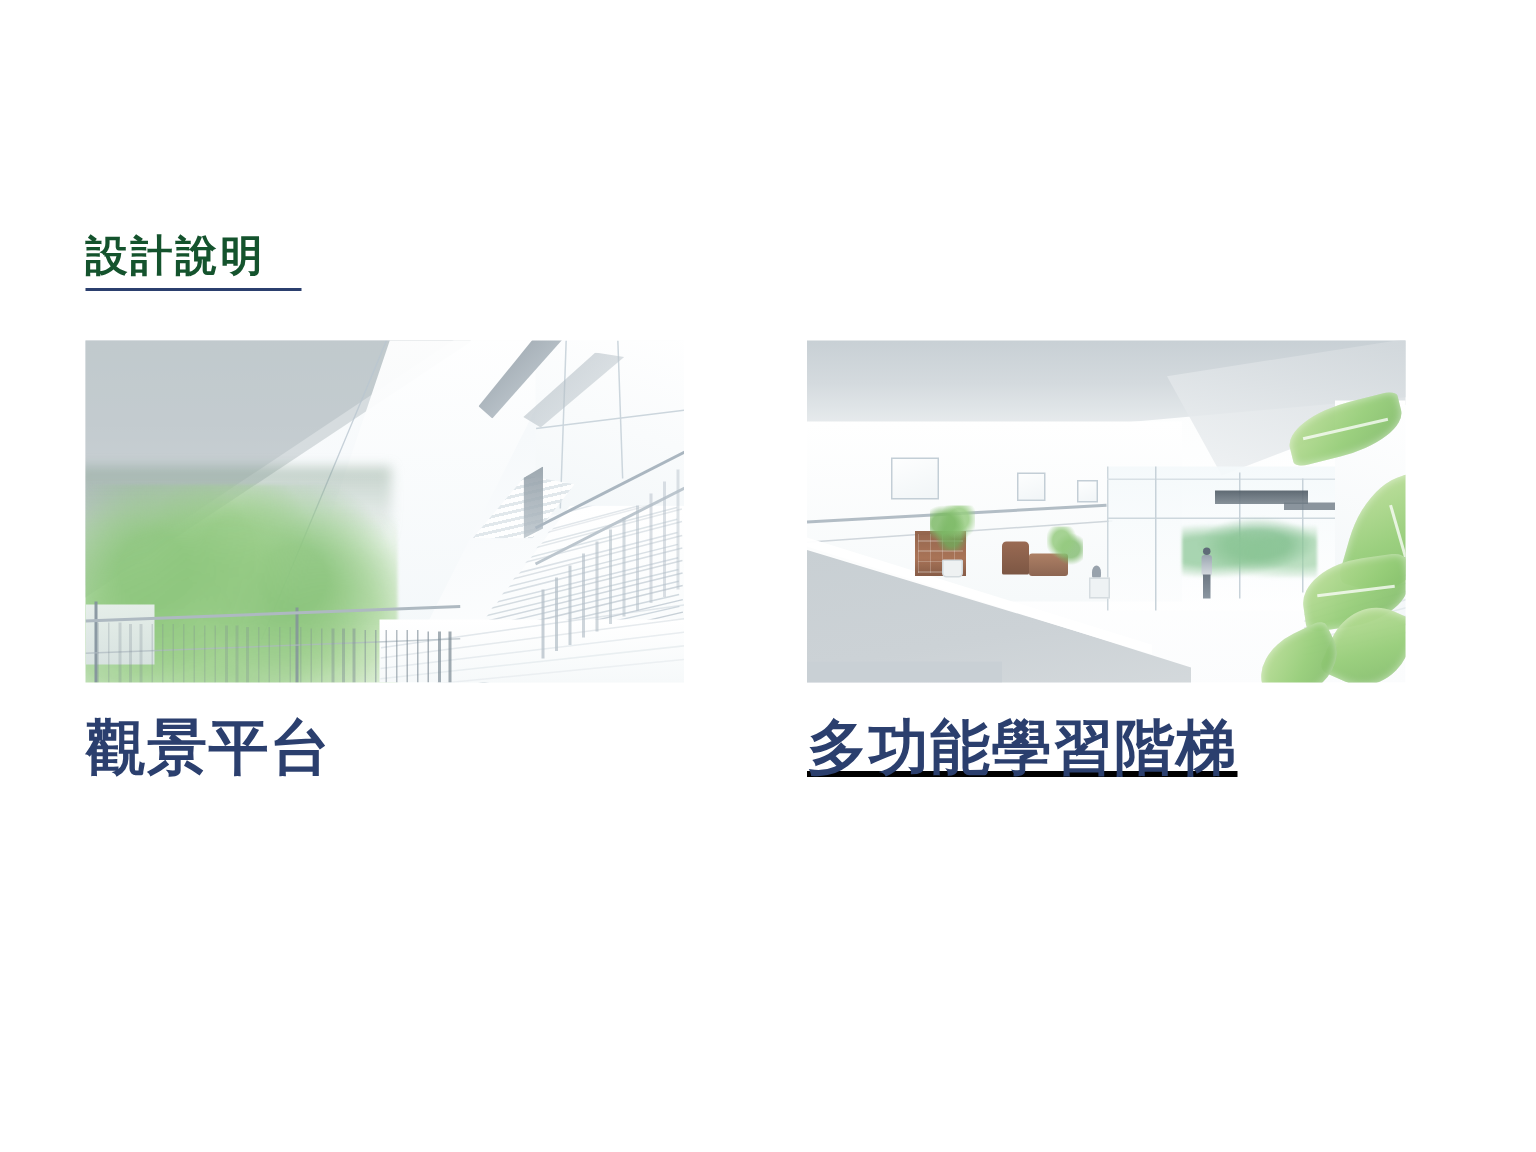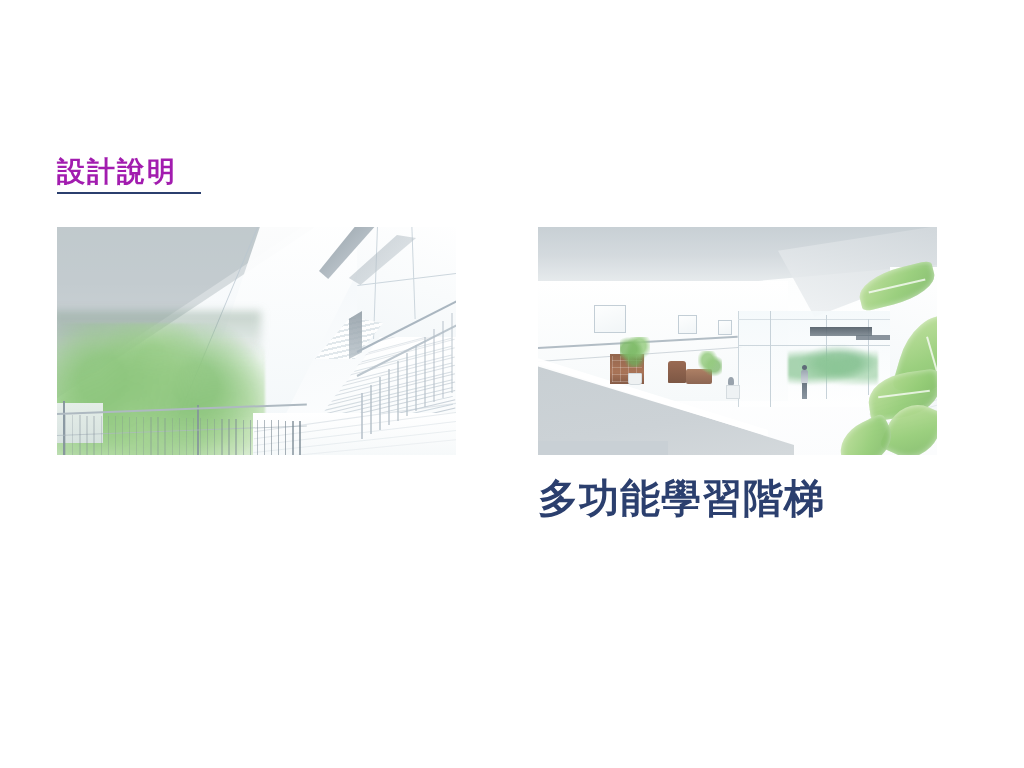--- a/index.html
+++ b/index.html
@@ -24,21 +24,21 @@
   }
 
   
   .section-title {
     position: absolute;
     left: 57px;
     top: 155px;
     font-size: 28px;
     font-weight: bold;
     letter-spacing: 2px;
-    color: #a21caf;
+    color: #14532d;
     line-height: 1.2;
     padding-bottom: 6px;
     white-space: nowrap;
   }
   .section-title-rule {
     position: absolute;
     left: 57px;
     top: 192px;
     width: 144px;
     height: 2px;
@@ -52,21 +52,21 @@
     top: 227px;
     width: 1024px;
     height: 400px;
   }
   .column {
     position: absolute;
     top: 0;
     width: 399px;
   }
   .column.left  { left: 57px;  }
-  .column.right { left: 538px; }
+  .column.right { left: 538px; text-decoration: underline; }
 
   
   .render {
     position: relative;
     width: 399px;
     height: 228px;
     overflow: hidden;
     background: #ffffff;
   }
 
@@ -677,20 +677,21 @@
             <div class="bal" style="left: 199.7px; height: 35.14px; opacity: 0.61;"></div>
             <div class="bal" style="left: 206.8px; height: 34.96px; opacity: 0.65;"></div>
             <div class="bal" style="left: 213.9px; height: 34.78px; opacity: 0.69;"></div>
             <div class="bal" style="left: 221px; height: 34.6px; opacity: 0.72;"></div>
             <div class="bal" style="left: 228.1px; height: 34.42px; opacity: 0.76;"></div>
             <div class="bal" style="left: 235.2px; height: 34.24px; opacity: 0.79;"></div>
             <div class="bal" style="left: 242.3px; height: 34.06px; opacity: 0.82;"></div>
           </div>
       </div>
 
+      <div class="caption-head">觀景平台</div>
     </div>
 
     <div class="column right">
 
       <div class="render">
         <div class="r2-base"></div>
         <div class="r2-ceiling"></div>
         <div class="r2-ceiling2"></div>
         <div class="r2-backwall"></div>
         <div class="r2-win w1"></div>

